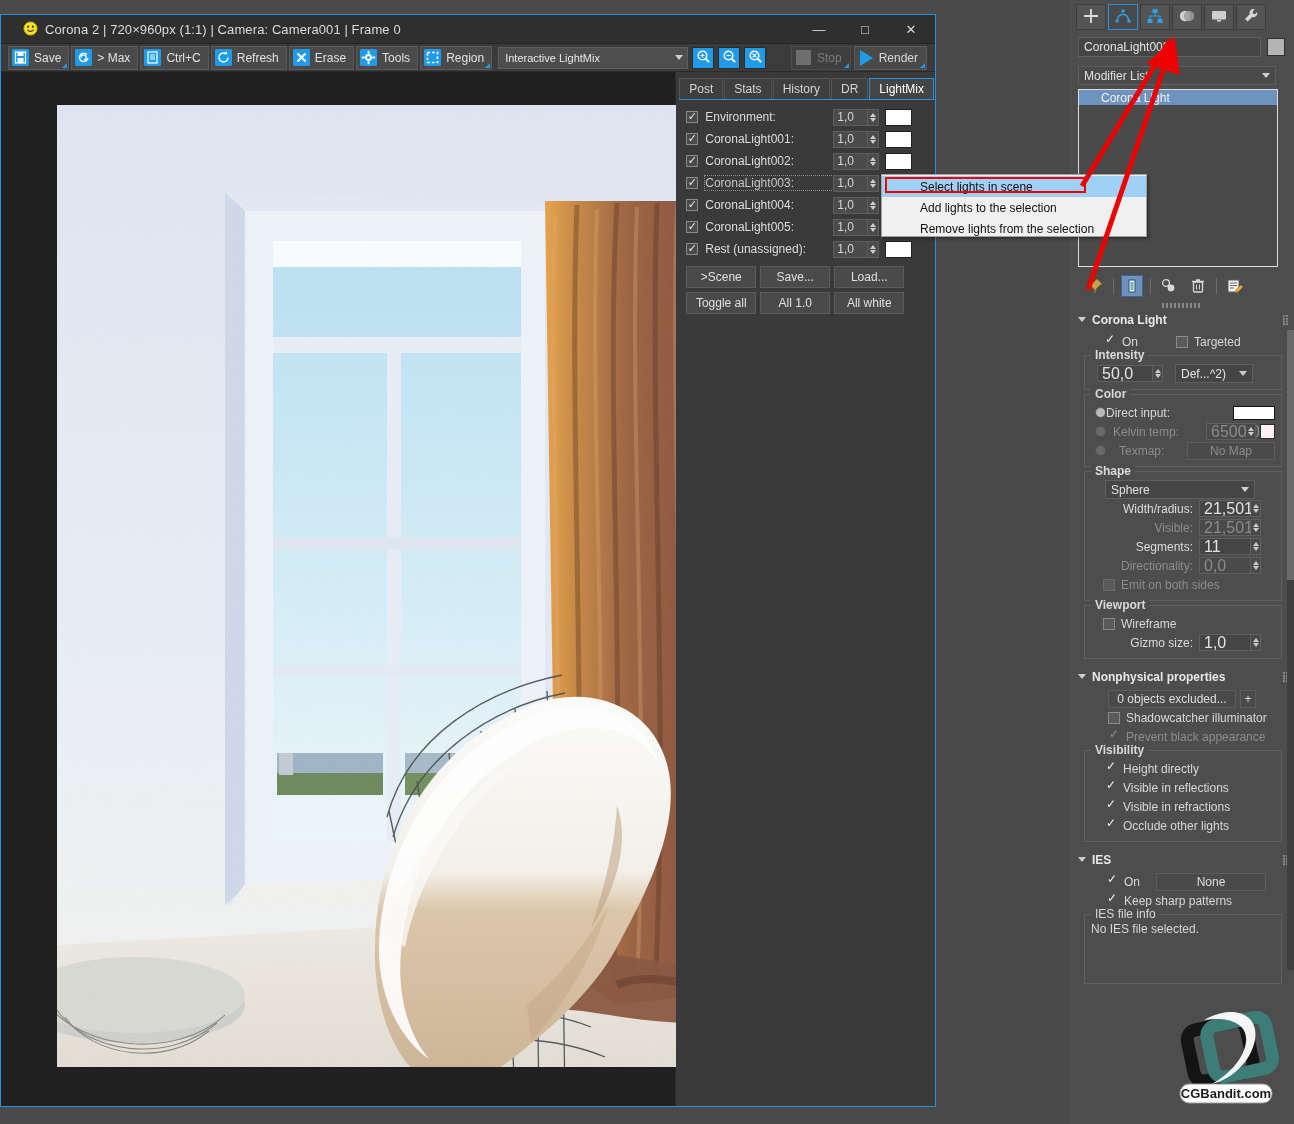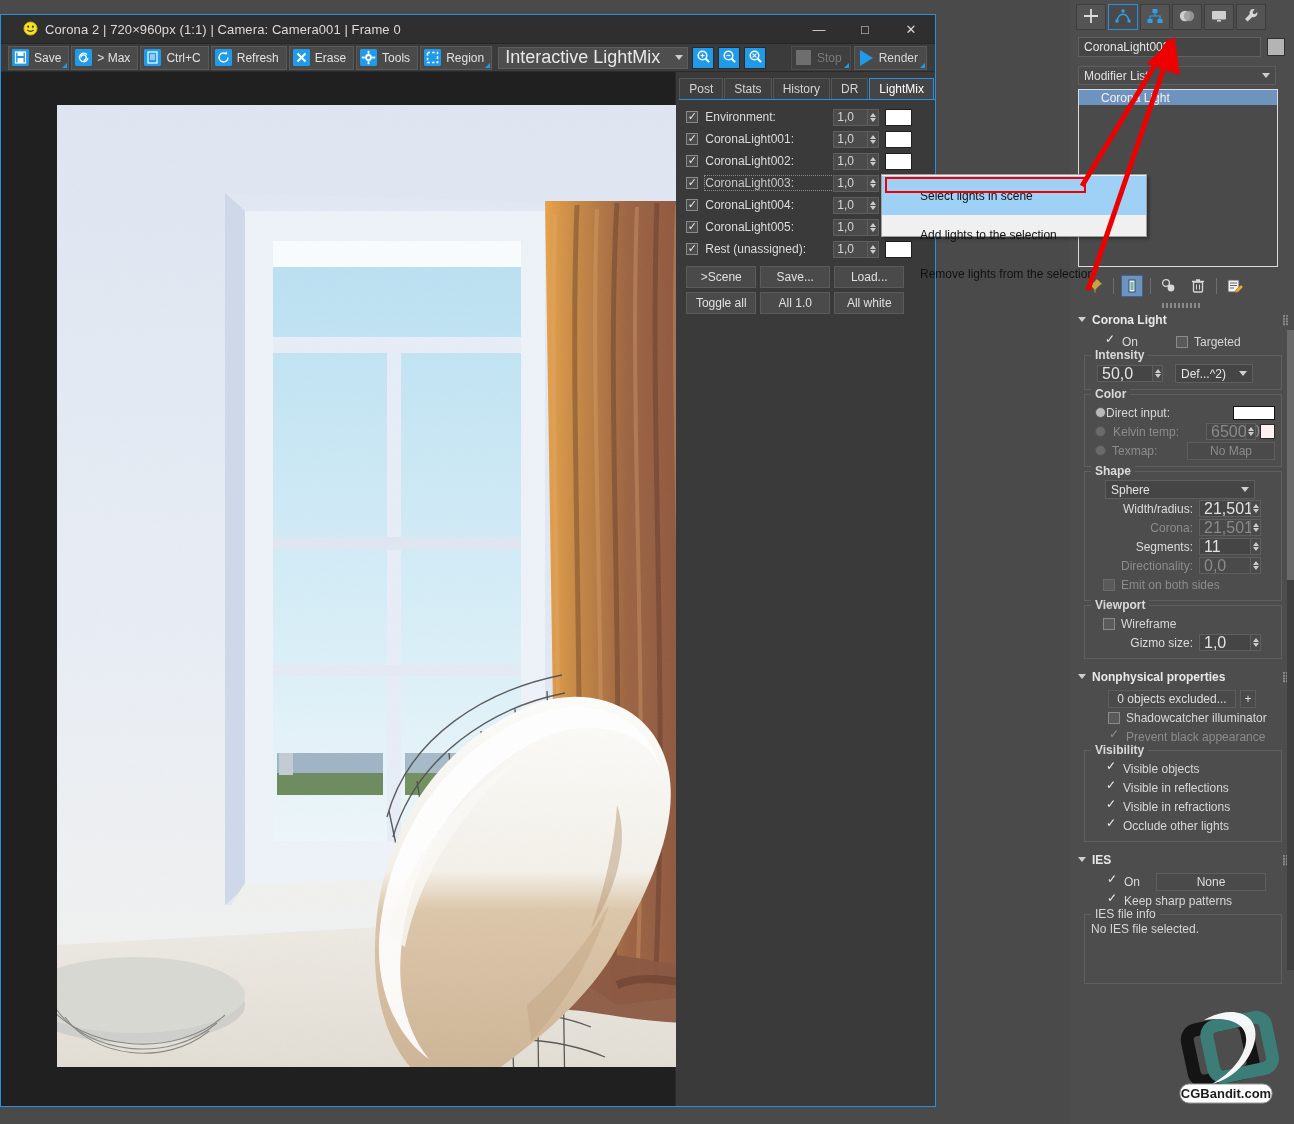--- a/index.html
+++ b/index.html
@@ -45,21 +45,21 @@
        background:#1f9bea; border-radius:2px; flex:0 0 auto;}
   .ic svg{ display:block; }
   .corner::after{
     content:""; position:absolute; right:1px; bottom:1px;
     border-left:5px solid transparent; border-bottom:5px solid #1f9bea;
   }
   #combo-lightmix{
     height:22px; width:190px; background:#4e4e4e; border:1px solid #5d5d5d;
     display:flex; align-items:center; padding:0 4px 0 6px; margin-left:4px;
   }
-  #combo-lightmix .txt{ flex:1; font-size:18px; color:#e8e8e8;}
+  #combo-lightmix .txt{ flex:1; font-size:11px; color:#e8e8e8;}
   .caret{ width:0;height:0;border-left:4px solid transparent;border-right:4px solid transparent;
           border-top:5px solid #cfcfcf;}
   .zoombtn{ width:22px;height:22px;background:#1f9bea;border:1px solid #2b2b2b;
             display:flex;align-items:center;justify-content:center;margin-left:2px;}
   .rt-group{ margin-left:auto; display:flex; align-items:center; gap:3px; padding-right:8px;}
   .stopbtn{ height:24px;background:#3f3f3f;border:1px solid #4d4d4d;display:flex;align-items:center;
             gap:6px;padding:0 8px 0 4px;color:#7a7a7a;position:relative;}
   .stopbtn .sq{ width:15px;height:15px;background:#6e6e6e;}
   .renderbtn{ height:24px;background:#4a4a4a;border:1px solid #5a5a5a;display:flex;align-items:center;
             gap:6px;padding:0 8px 0 5px;position:relative;}
@@ -106,21 +106,21 @@
   .btnrow{ display:flex; gap:4px; margin-bottom:4px;}
   .lmbtn{ width:70px;height:22px;background:#4a4a4a;border:1px solid #5b5b5b;
           display:flex;align-items:center;justify-content:center;font-size:12px;color:#e0e0e0;}
 
   
   #ctxmenu{
     position:absolute; left:881px; top:174px; width:266px; height:63px;
     background:#f0f0f0; border:1px solid #a0a0a0; box-shadow:2px 2px 3px rgba(0,0,0,.35);
     z-index:40; padding:1px 0;
   }
-  .ctxitem{ height:39px; display:flex;align-items:center; padding-left:38px;
+  .ctxitem{ height:21px; display:flex;align-items:center; padding-left:38px;
             font-size:12px; color:#111; }
   .ctxitem.sel{ background:#9fd0f5; }
   #ctx-highlight{
     position:absolute; left:885px; top:177px; width:201px; height:16px;
     border:2px solid #ee0000; z-index:41; pointer-events:none;
   }
 
   
   #cmd-panel{
     position:absolute; left:1070px; top:0; width:224px; height:1124px;
@@ -746,21 +746,21 @@
           <span class="lbl-r dim">Kelvin temp:</span>
           <span style="margin-left:auto;display:flex;align-items:center;">
             <span class="fld dim" style="width:40px">6500,0</span>
             <span class="spn">
                 <span class="ar-up"></span>
                 <span class="ar-dn"></span>
               </span>
             <span style="width:15px;height:15px;background:#fff1f2;border:1px solid #2a2a2a;margin-left:4px;"></span>
           </span>
         </div>
-        <div class="line" style="gap:6px;padding-left:4px;">
+        <div class="line" style="gap:13px;padding-left:4px;">
           <span class="radio"></span>
           <span class="lbl-r dim">Texmap:</span>
           <span class="btn3" style="margin-left:auto;width:88px;color:#8c8c8c;">No Map</span>
         </div>
       </div>
 
       <div class="grp">
         <span class="legend">Shape</span>
         <div class="line" style="padding-left:14px;">
           <span class="ddl" style="width:150px">
@@ -770,21 +770,21 @@
         </div>
         <div class="line">
           <span class="lbl-r" style="width:102px">Width/radius:</span>
           <span class="fld" style="width:52px;margin-left:6px;">21,501c</span>
           <span class="spn">
               <span class="ar-up"></span>
               <span class="ar-dn"></span>
             </span>
         </div>
         <div class="line">
-          <span class="lbl-r dim" style="width:102px">Corona:</span>
+          <span class="lbl-r dim" style="width:102px">Visible:</span>
           <span class="fld dim" style="width:52px;margin-left:6px;">21,501c</span>
           <span class="spn">
               <span class="ar-up"></span>
               <span class="ar-dn"></span>
             </span>
         </div>
         <div class="line">
           <span class="lbl-r" style="width:102px">Segments:</span>
           <span class="fld" style="width:52px;margin-left:6px;">11</span>
           <span class="spn">
@@ -840,21 +840,21 @@
         <span>Shadowcatcher illuminator</span>
       </div>
       <div class="line" style="padding-left:30px;gap:6px;">
         <span class="chk plainon dimon"></span>
         <span class="lbl-r dim">Prevent black appearance</span>
       </div>
       <div class="grp">
         <span class="legend">Visibility</span>
         <div class="line" style="padding-left:14px;gap:6px;">
           <span class="chk plainon"></span>
-          <span>Visible objects</span>
+          <span>Height directly</span>
         </div>
         <div class="line" style="padding-left:14px;gap:6px;">
           <span class="chk plainon"></span>
           <span>Visible in reflections</span>
         </div>
         <div class="line" style="padding-left:14px;gap:6px;">
           <span class="chk plainon"></span>
           <span>Visible in refractions</span>
         </div>
         <div class="line" style="padding-left:14px;gap:6px;">

